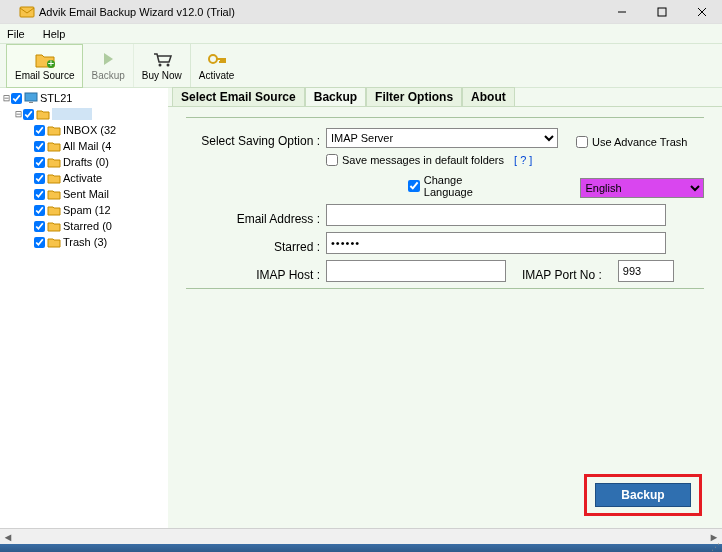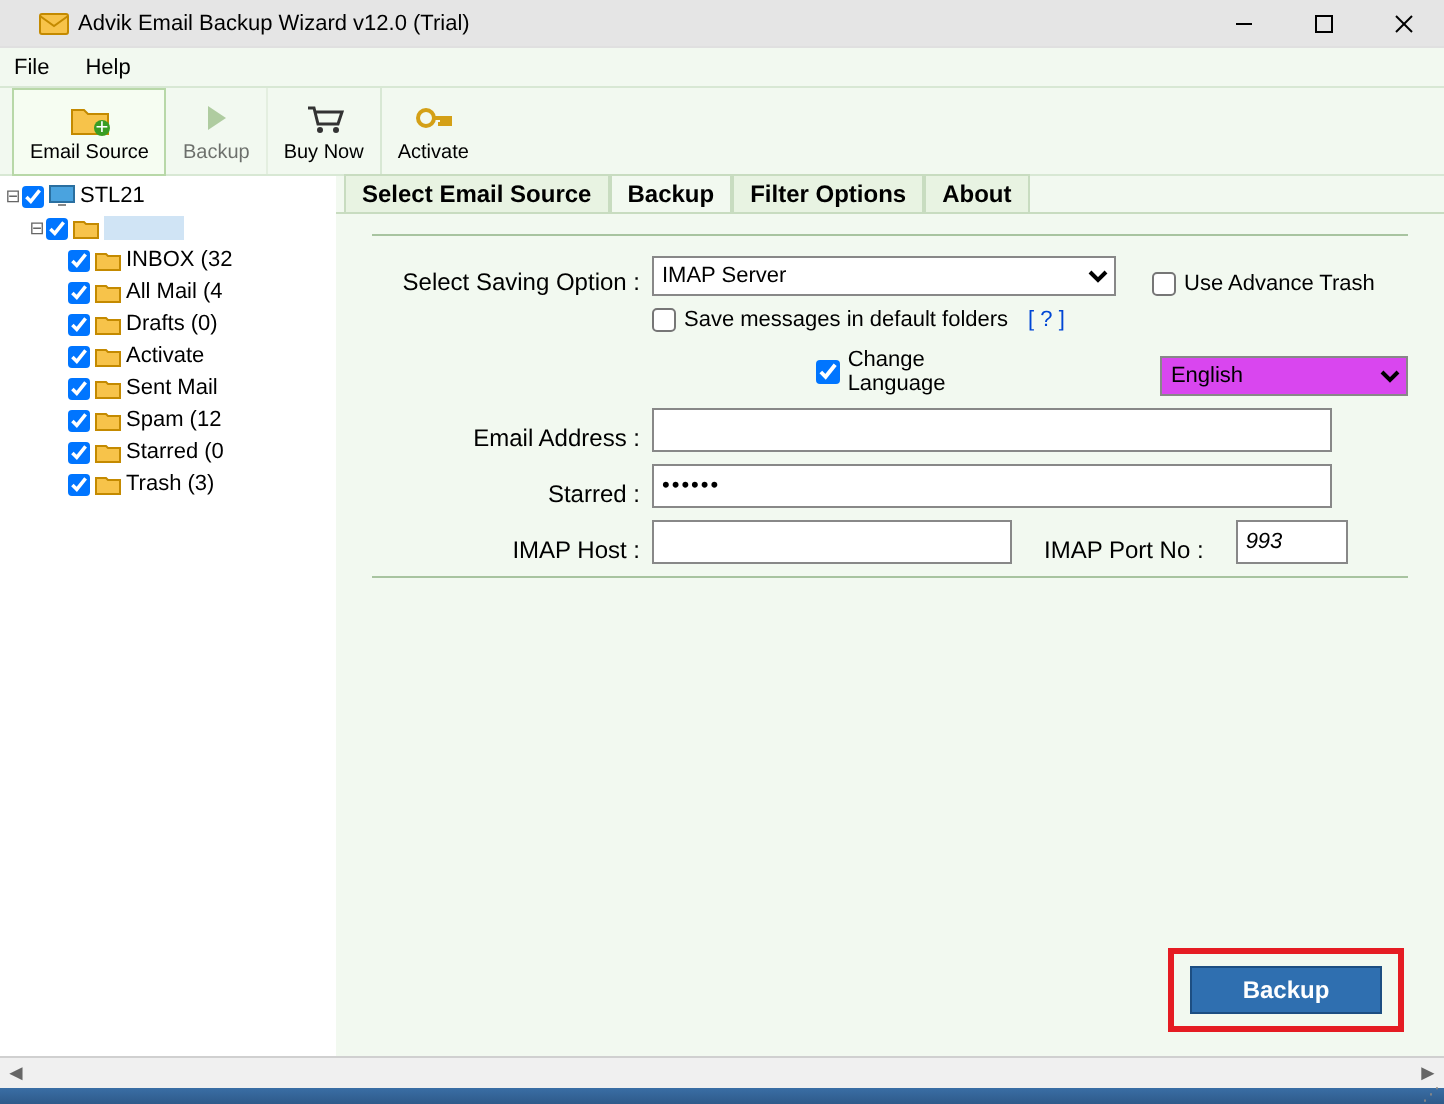--- a/index.html
+++ b/index.html
@@ -249,21 +249,21 @@
       <div class="row">
         <span class="lbl">Starred  :</span>
         <div class="txt txt-wide" style="display:flex;align-items:center;">
               <span style="letter-spacing:1px;">••••••</span>
             </div>
       </div>
       <div class="row">
         <span class="lbl">IMAP Host  :</span>
         <input class="txt" style="width: 180px;" value="">
         <span style="padding:0 16px; font-size:12px;">IMAP Port No  :</span>
-        <input class="txt" style="width: 56px; font-style: italic;" value="993">
+        <input class="txt" style="width: 56px;" value="993">
       </div>
       <hr class="hr2">
       </div>
 
       <div class="backup-frame">
         <button class="backup-btn">Backup</button>
       </div>
     </div>
   </div>
 </div>

